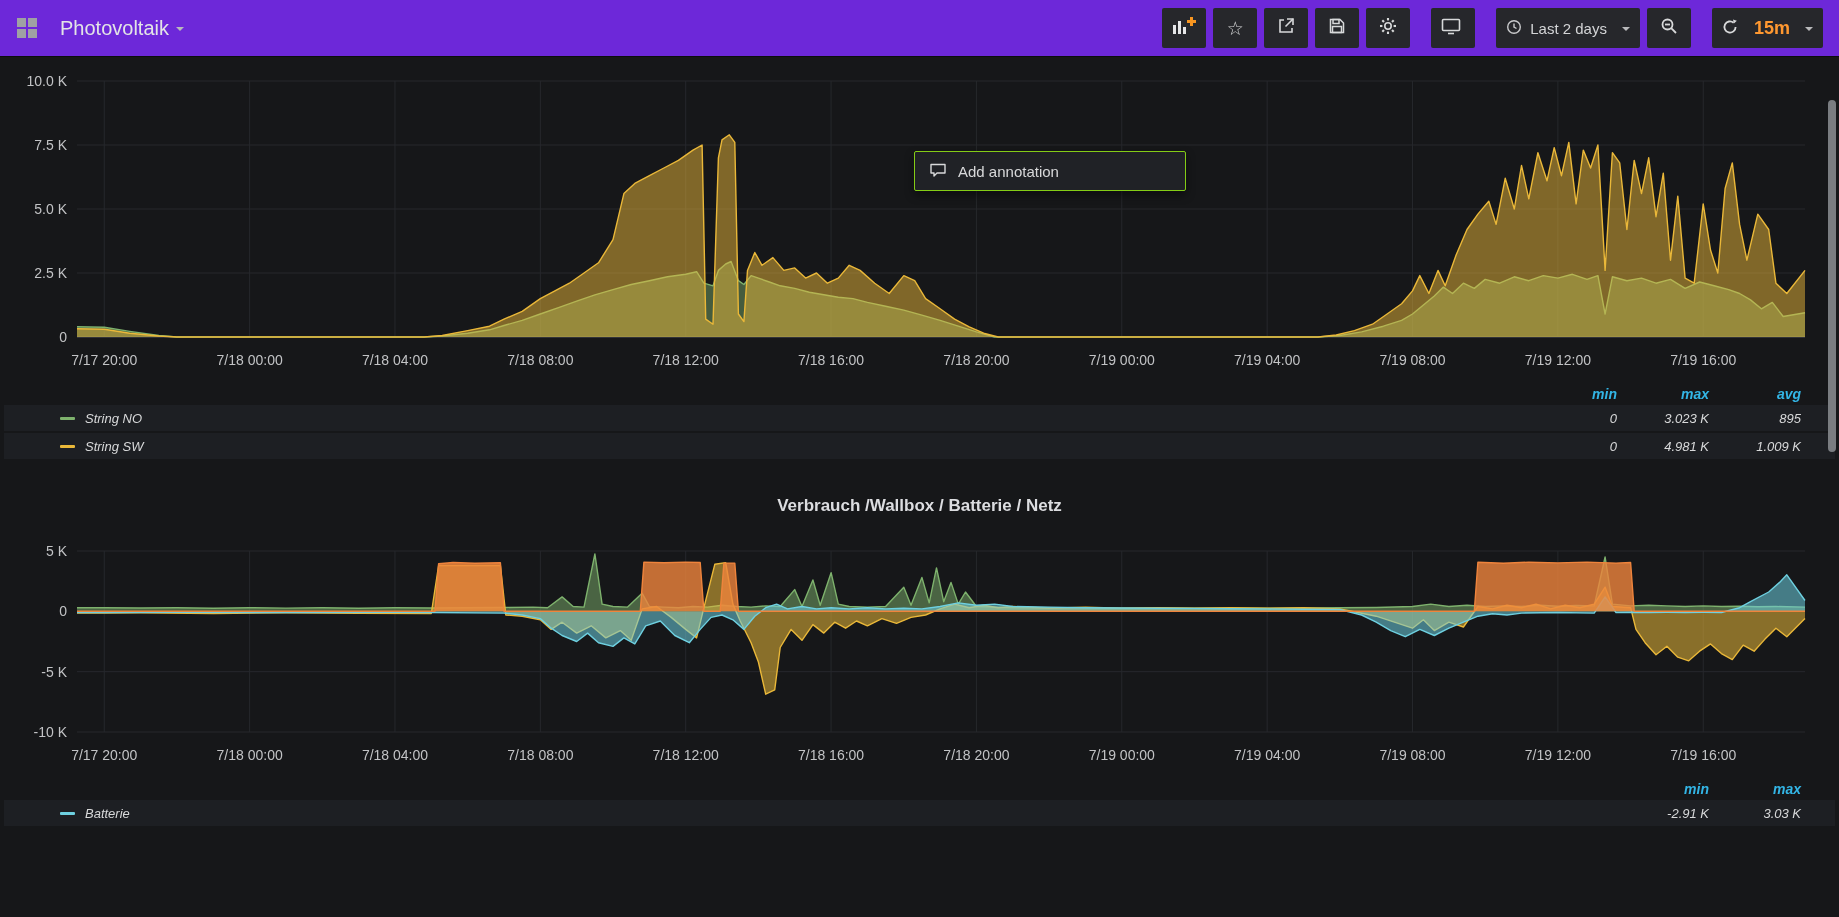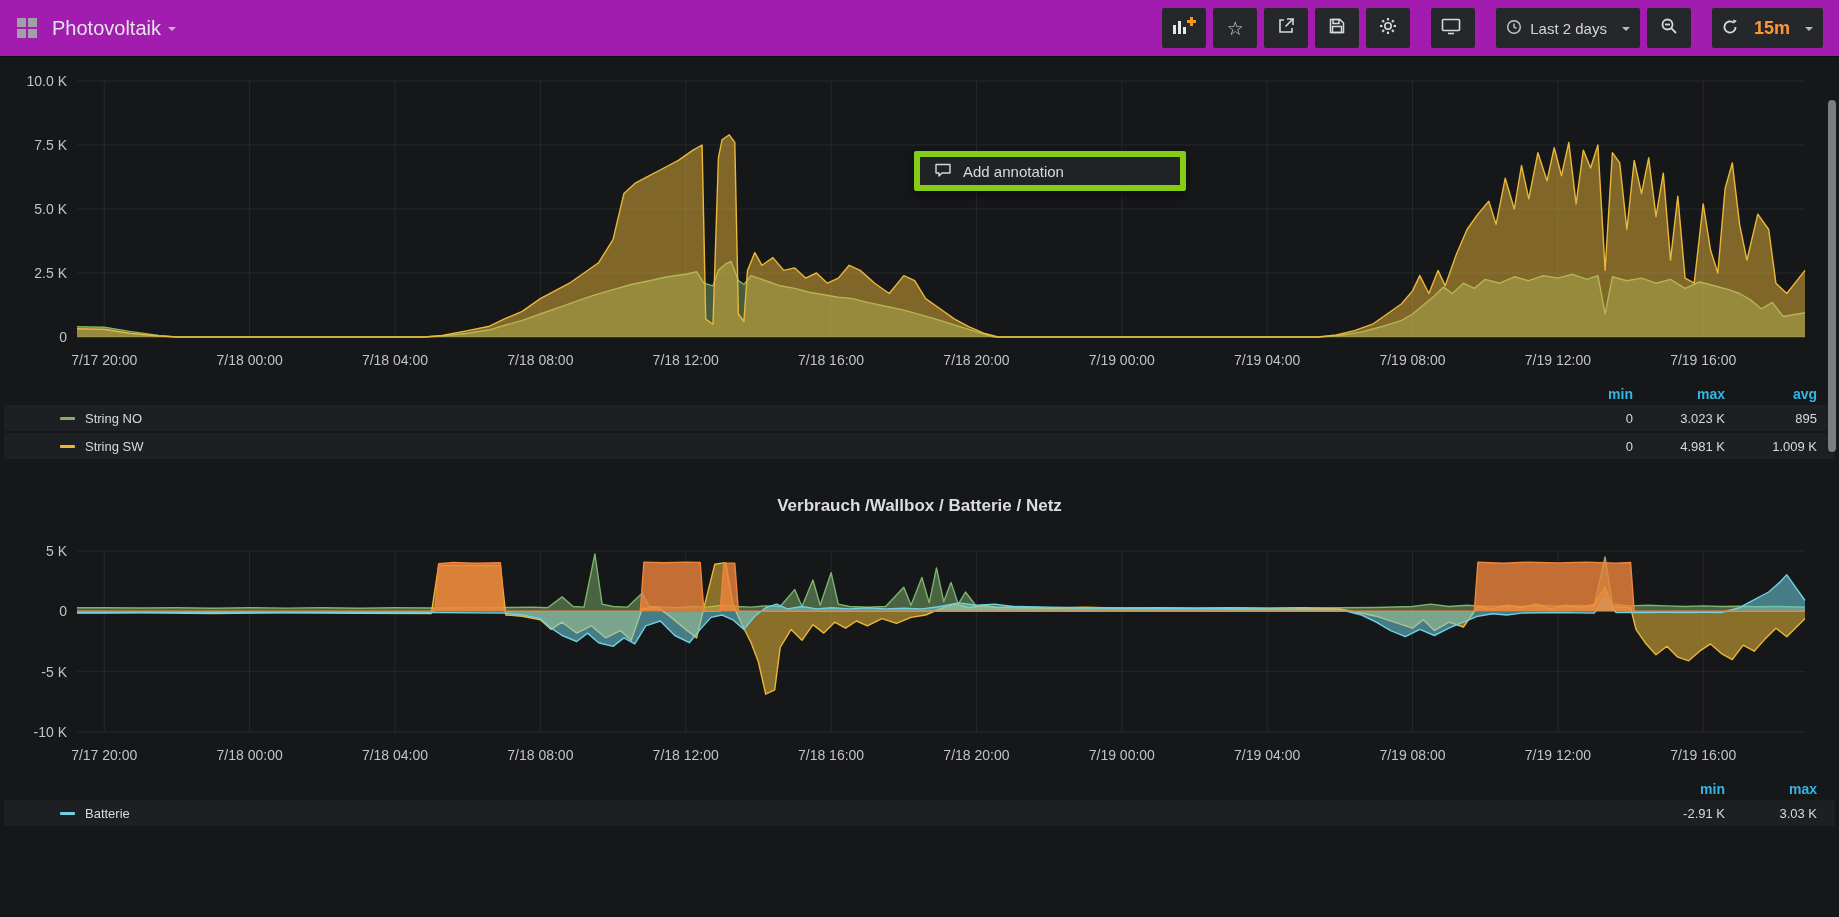--- a/index.html
+++ b/index.html
@@ -3,22 +3,22 @@
 <meta charset="utf-8">
 <style>
   html,body{margin:0;padding:0;}
   body{
     width:1839px;height:917px;overflow:hidden;position:relative;
     background:#161719;color:#d8d9da;
     font-family:"Liberation Sans", sans-serif;
   }
   
   .navbar{
-    height:56px;background:#a21caf;display:flex;align-items:center;
-    padding:0 16px;gap:12px;border-bottom:1px solid #0c0d0f;
+    height:56px;background:#6d28d9;display:flex;align-items:center;
+    padding:0 16px;gap:20px;border-bottom:1px solid #0c0d0f;
   }
   .nav-grid svg{display:block;}
   .nav-title-wrap{display:flex;align-items:center;cursor:pointer;}
   .nav-title{font-size:20px;color:#e3e4e6;margin-left:2px;}
   .caret{width:0;height:0;border-left:4px solid transparent;border-right:4px solid transparent;
     border-top:4px solid #b9babc;display:inline-block;margin-left:7px;position:relative;top:1px;}
   .nav-right{margin-left:auto;display:flex;align-items:center;gap:7px;}
   .nav-btn{
     height:40px;min-width:44px;background:#26272b;border-radius:2px;cursor:pointer;
     display:flex;align-items:center;justify-content:center;color:#d8d9da;padding:0 10px;box-sizing:border-box;
@@ -28,31 +28,31 @@
   .nav-btn.text-btn{font-size:15px;color:#d3d4d6;gap:8px;white-space:nowrap;}
   .refresh-int{color:#ff9830;font-weight:bold;font-size:18px;margin-left:8px;}
   
   .panel-title{text-align:center;font-size:17px;font-weight:700;color:#dcdde0;height:22px;line-height:22px;}
   #title1{margin-top:14px;}
   #title2{margin-top:36px;}
   .chart-svg{display:block;margin:4px auto 0 auto;}
   #chart1{margin-top:8px;}
   
   .legend{margin:6px 4px 0 4px;}
-  .legend-head,.legend-row{display:flex;align-items:center;padding-left:56px;padding-right:18px;}
+  .legend-head,.legend-row{display:flex;align-items:center;padding-left:56px;padding-right:34px;font-style:italic;}
   .legend-head{height:22px;color:#33b5e5;font-weight:bold;font-size:14px;}
   .legend-row{height:26px;background:#1d1f23;margin-bottom:2px;font-size:13px;}
   .lspacer{flex:1;}
   .lcol{width:92px;text-align:right;}
   .swatch{width:15px;height:3px;border-radius:1px;background:#888;flex:0 0 auto;}
   .legend-label{margin-left:10px;color:#d8d9da;cursor:pointer;}
   
   .annotation-menu{
     position:absolute;left:914px;top:151px;width:272px;height:40px;box-sizing:border-box;
-    background:#202226;border:6px solid #84cc16;border-radius:2px;
+    background:#202226;border:1px solid #84cc16;border-radius:2px;
     display:flex;align-items:center;gap:11px;padding:0 14px;
     box-shadow:0 4px 10px rgba(0,0,0,.45);font-size:15px;color:#d8d9da;cursor:pointer;z-index:5;
   }
   
   .scroll-track{position:absolute;top:56px;right:0;width:14px;bottom:0;}
   .scroll-thumb{position:absolute;top:44px;right:3px;width:8px;height:352px;background:#7a7d81;border-radius:4px;cursor:pointer;}
 </style>
 </head>
 <body>
 

